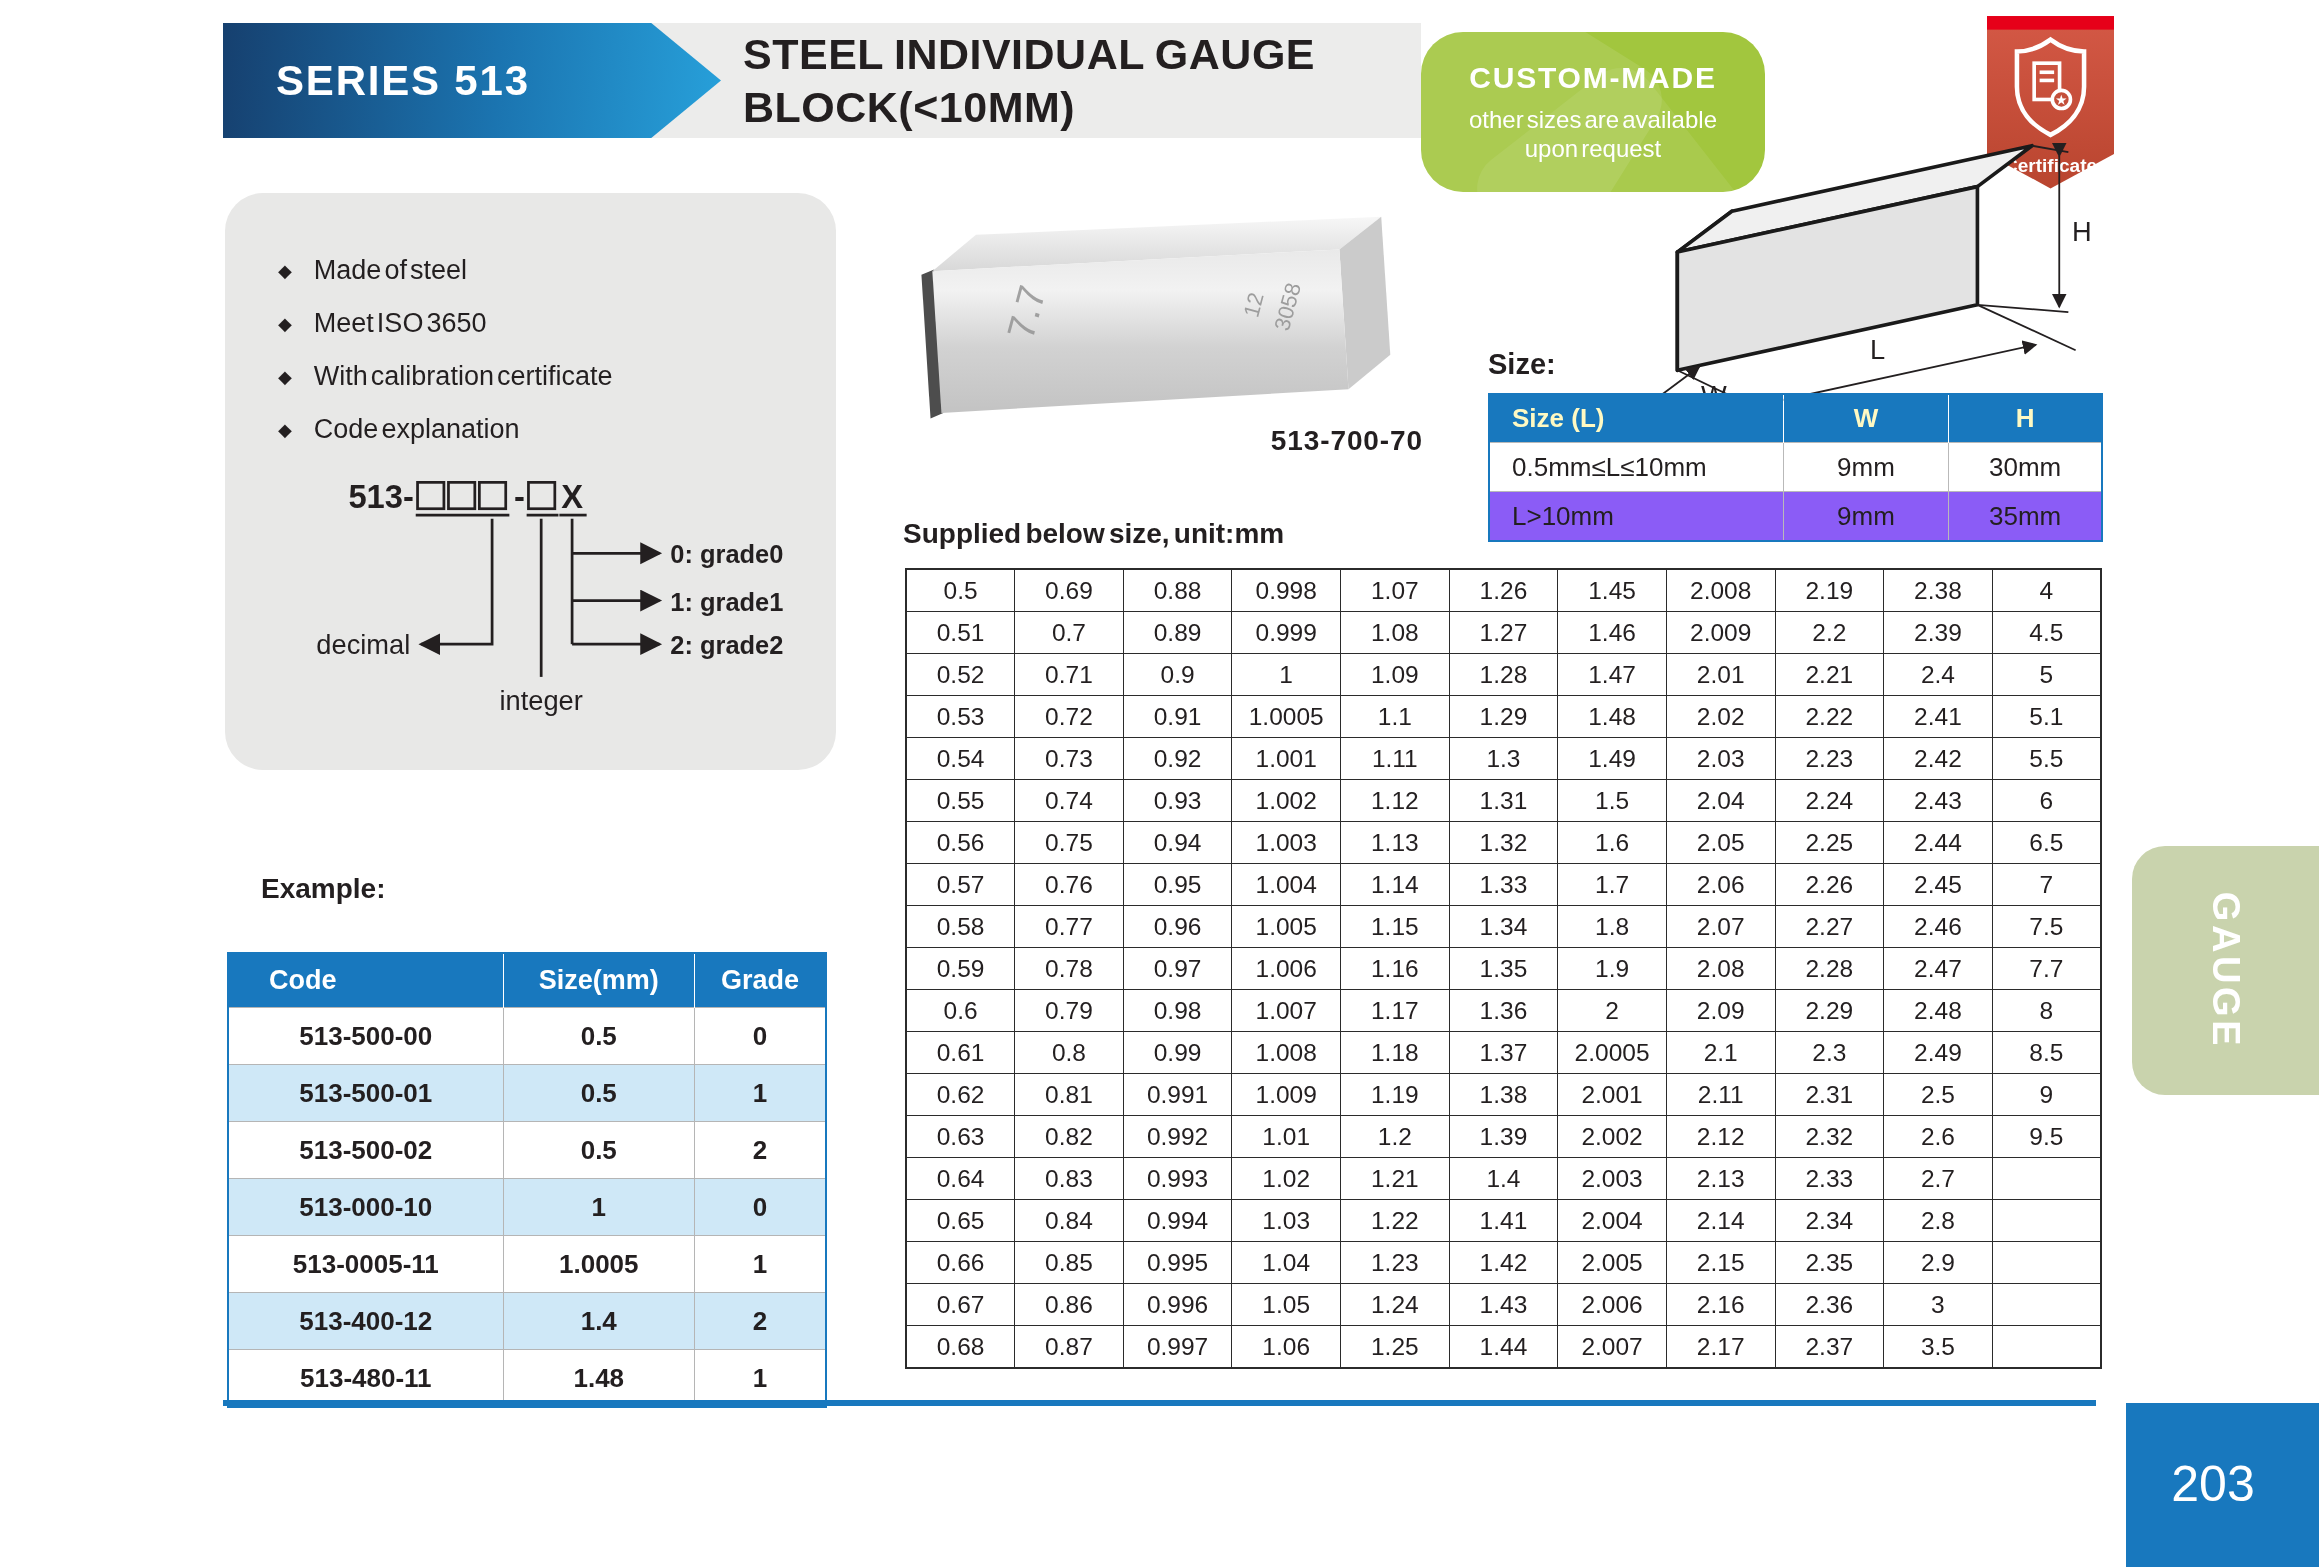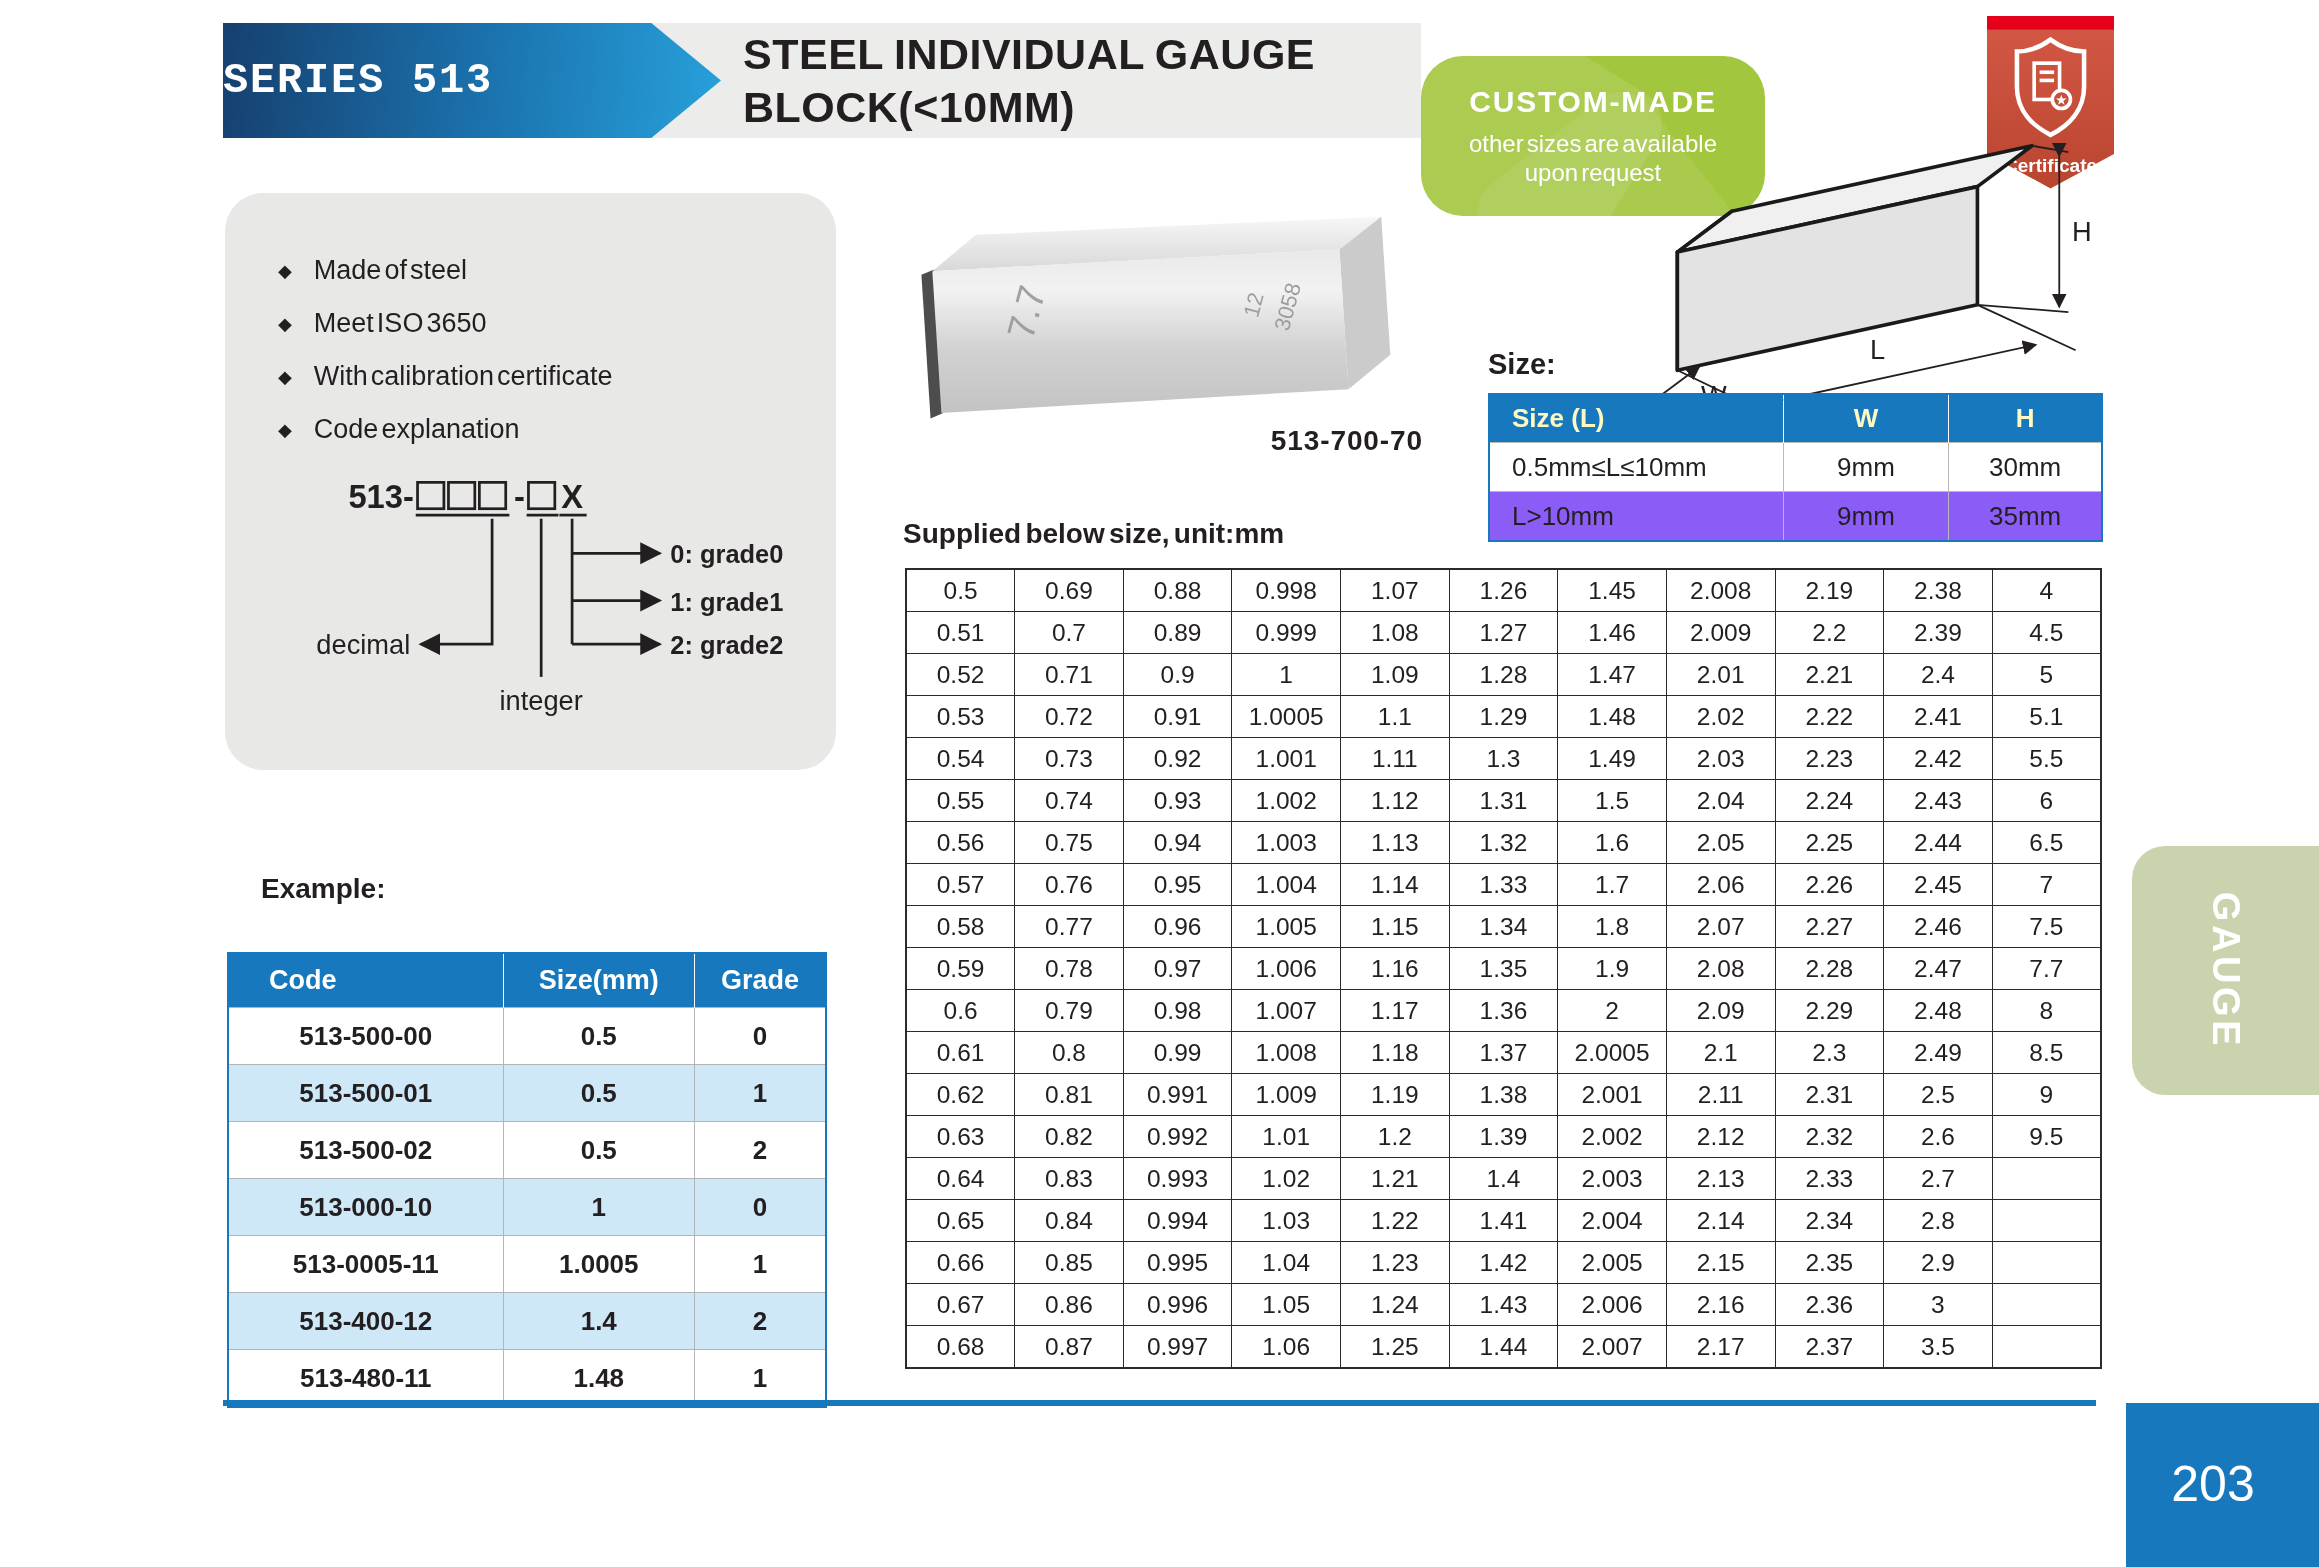--- a/index.html
+++ b/index.html
@@ -6,27 +6,27 @@
   #stage{position:relative;width:2319px;height:1567px;background:#fff;overflow:hidden;
          font-family:"Liberation Sans",sans-serif;color:#231f20;}
   .abs{position:absolute;}
 
   
   .header-strip{left:223px;top:23px;width:1198px;height:115px;background:#ececeb;}
   .series-banner{left:0;top:0;width:498px;height:115px;
      background:linear-gradient(95deg,#16406f 0%,#1b74b0 55%,#27a0da 100%);
      clip-path:polygon(0 0,86% 0,100% 50%,86% 100%,0 100%);
      display:flex;align-items:center;}
-  .series-banner span{color:#fff;font-weight:bold;font-size:42px;letter-spacing:1.8px;font-family:Liberation Mono, monospace;}
+  .series-banner span{color:#fff;font-weight:bold;font-size:42px;letter-spacing:1.8px;padding-left:53px;}
   .page-title{left:520px;top:0;height:115px;display:flex;flex-direction:column;justify-content:center;
      font-size:43px;font-weight:bold;line-height:1.22;letter-spacing:0.5px;word-spacing:-1.8px;}
 
   
   .custom-badge{left:1421px;top:32px;width:344px;height:160px;border-radius:42px;background:#a2c63e;
-     overflow:hidden;display:flex;flex-direction:column;align-items:center;justify-content:center;color:#fff;text-align:center;margin-top:24px;}
+     overflow:hidden;display:flex;flex-direction:column;align-items:center;justify-content:center;color:#fff;text-align:center;}
   .custom-badge:before{content:"";position:absolute;left:-36px;top:-27px;width:236px;height:273px;
      background:rgba(255,255,255,.10);transform:rotate(32deg);border-radius:36px;}
   .custom-badge:after{content:"";position:absolute;left:109px;top:55px;width:209px;height:291px;
      background:rgba(255,255,255,.08);transform:rotate(-38deg);border-radius:36px;}
   .custom-title{font-size:30px;font-weight:bold;letter-spacing:1.8px;margin-bottom:11px;position:relative;z-index:1;}
   .custom-line{font-size:24px;word-spacing:-3.6px;line-height:1.18;position:relative;z-index:1;}
 
   
   .features-panel{left:225px;top:193px;width:611px;height:577px;background:#e8e8e7;border-radius:38px;}
   .features-list{list-style:none;margin:0;padding:51px 0 0 53px;}

